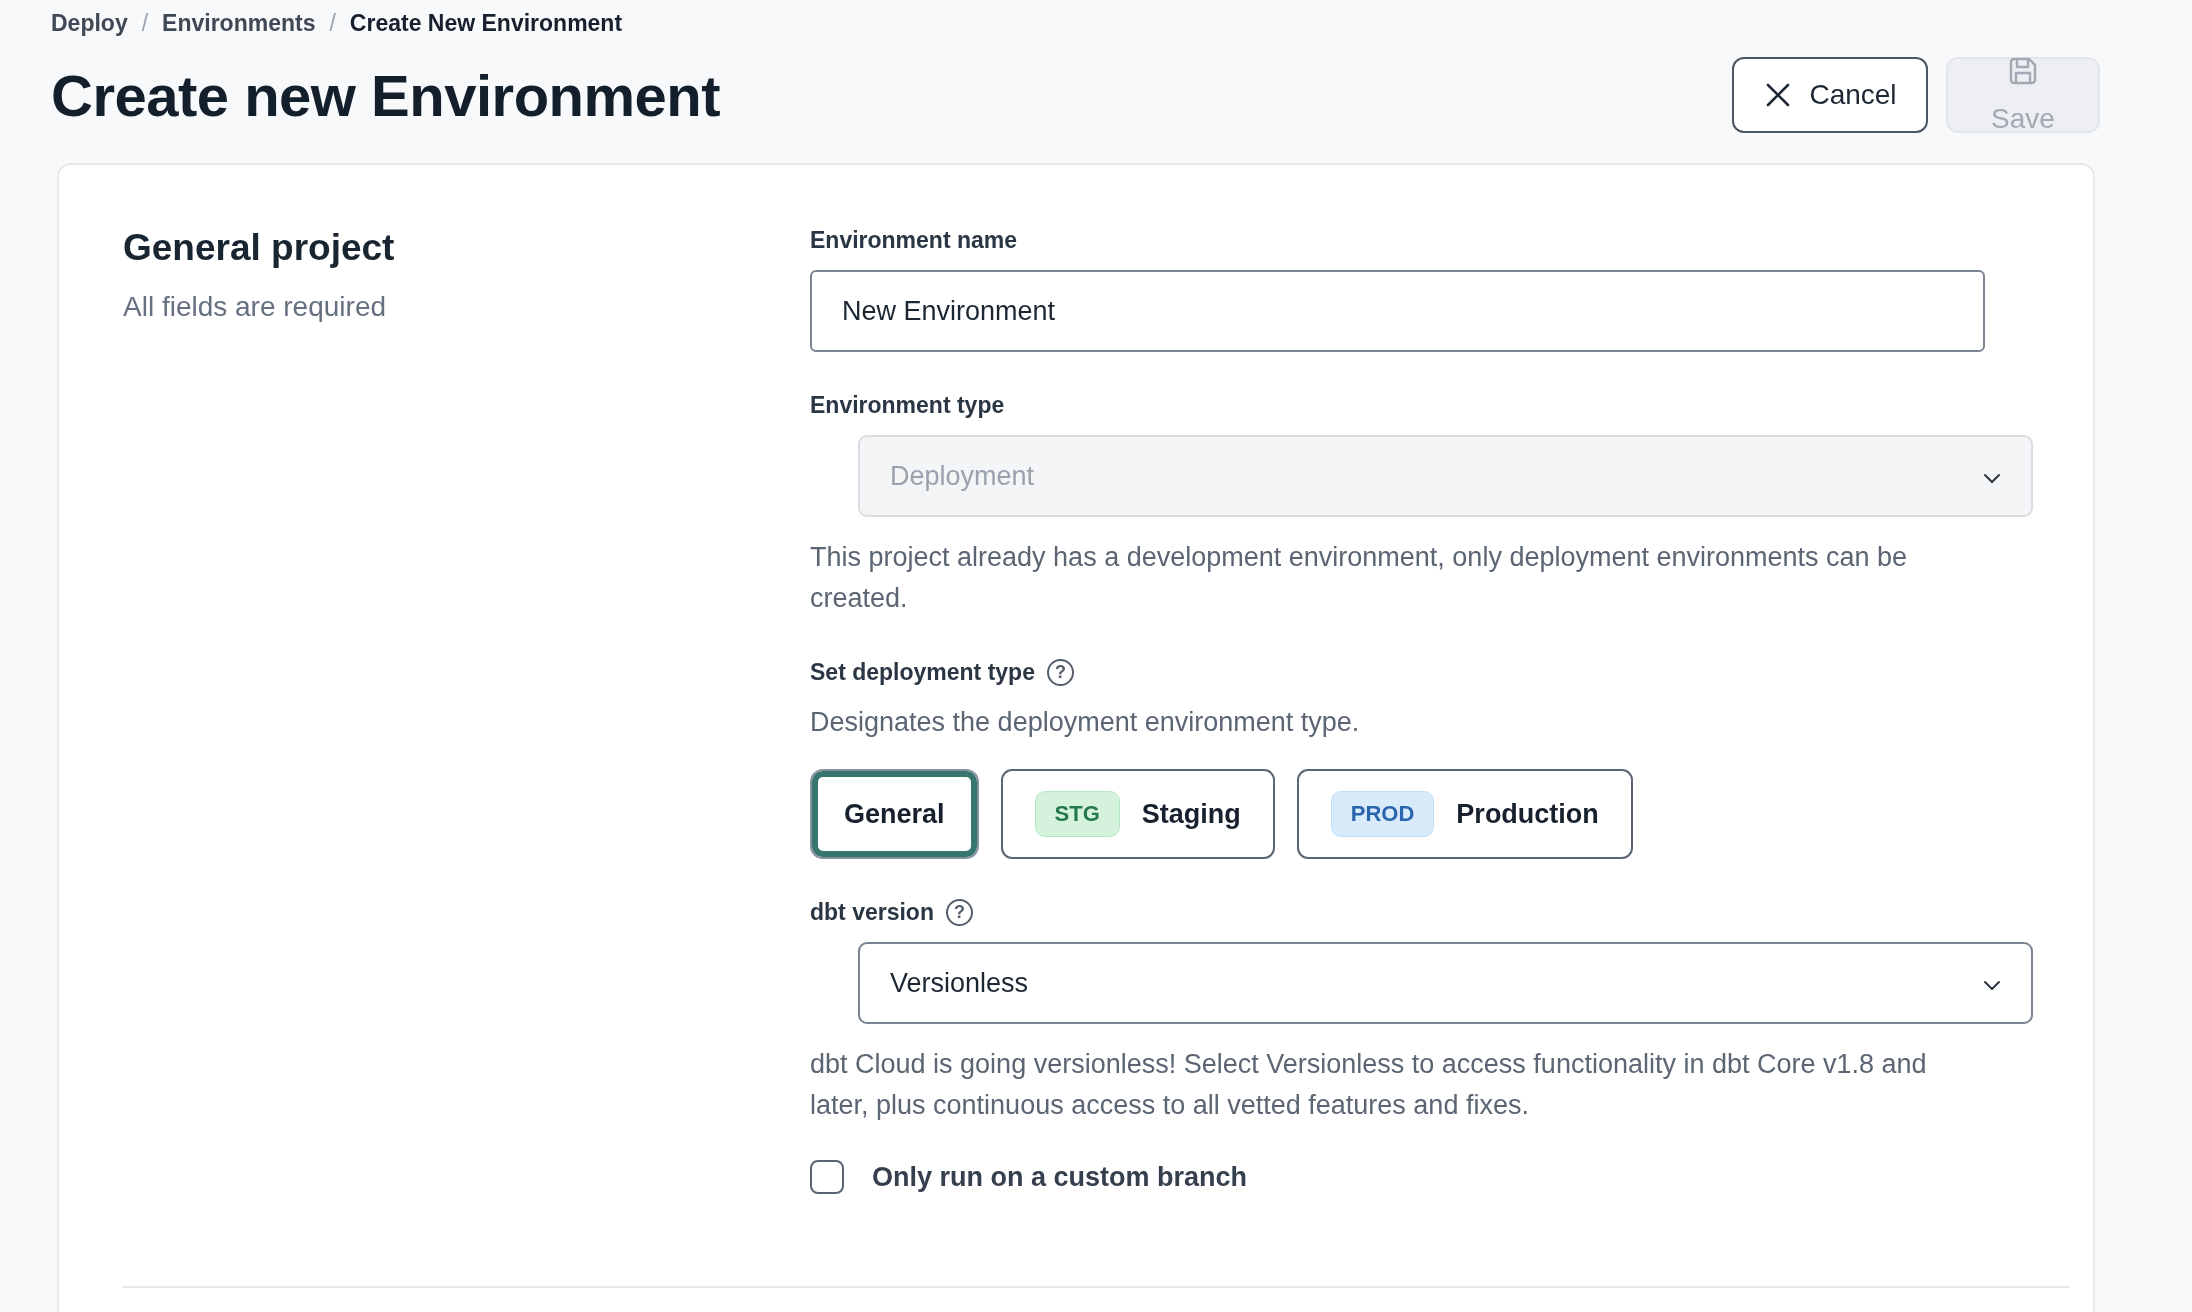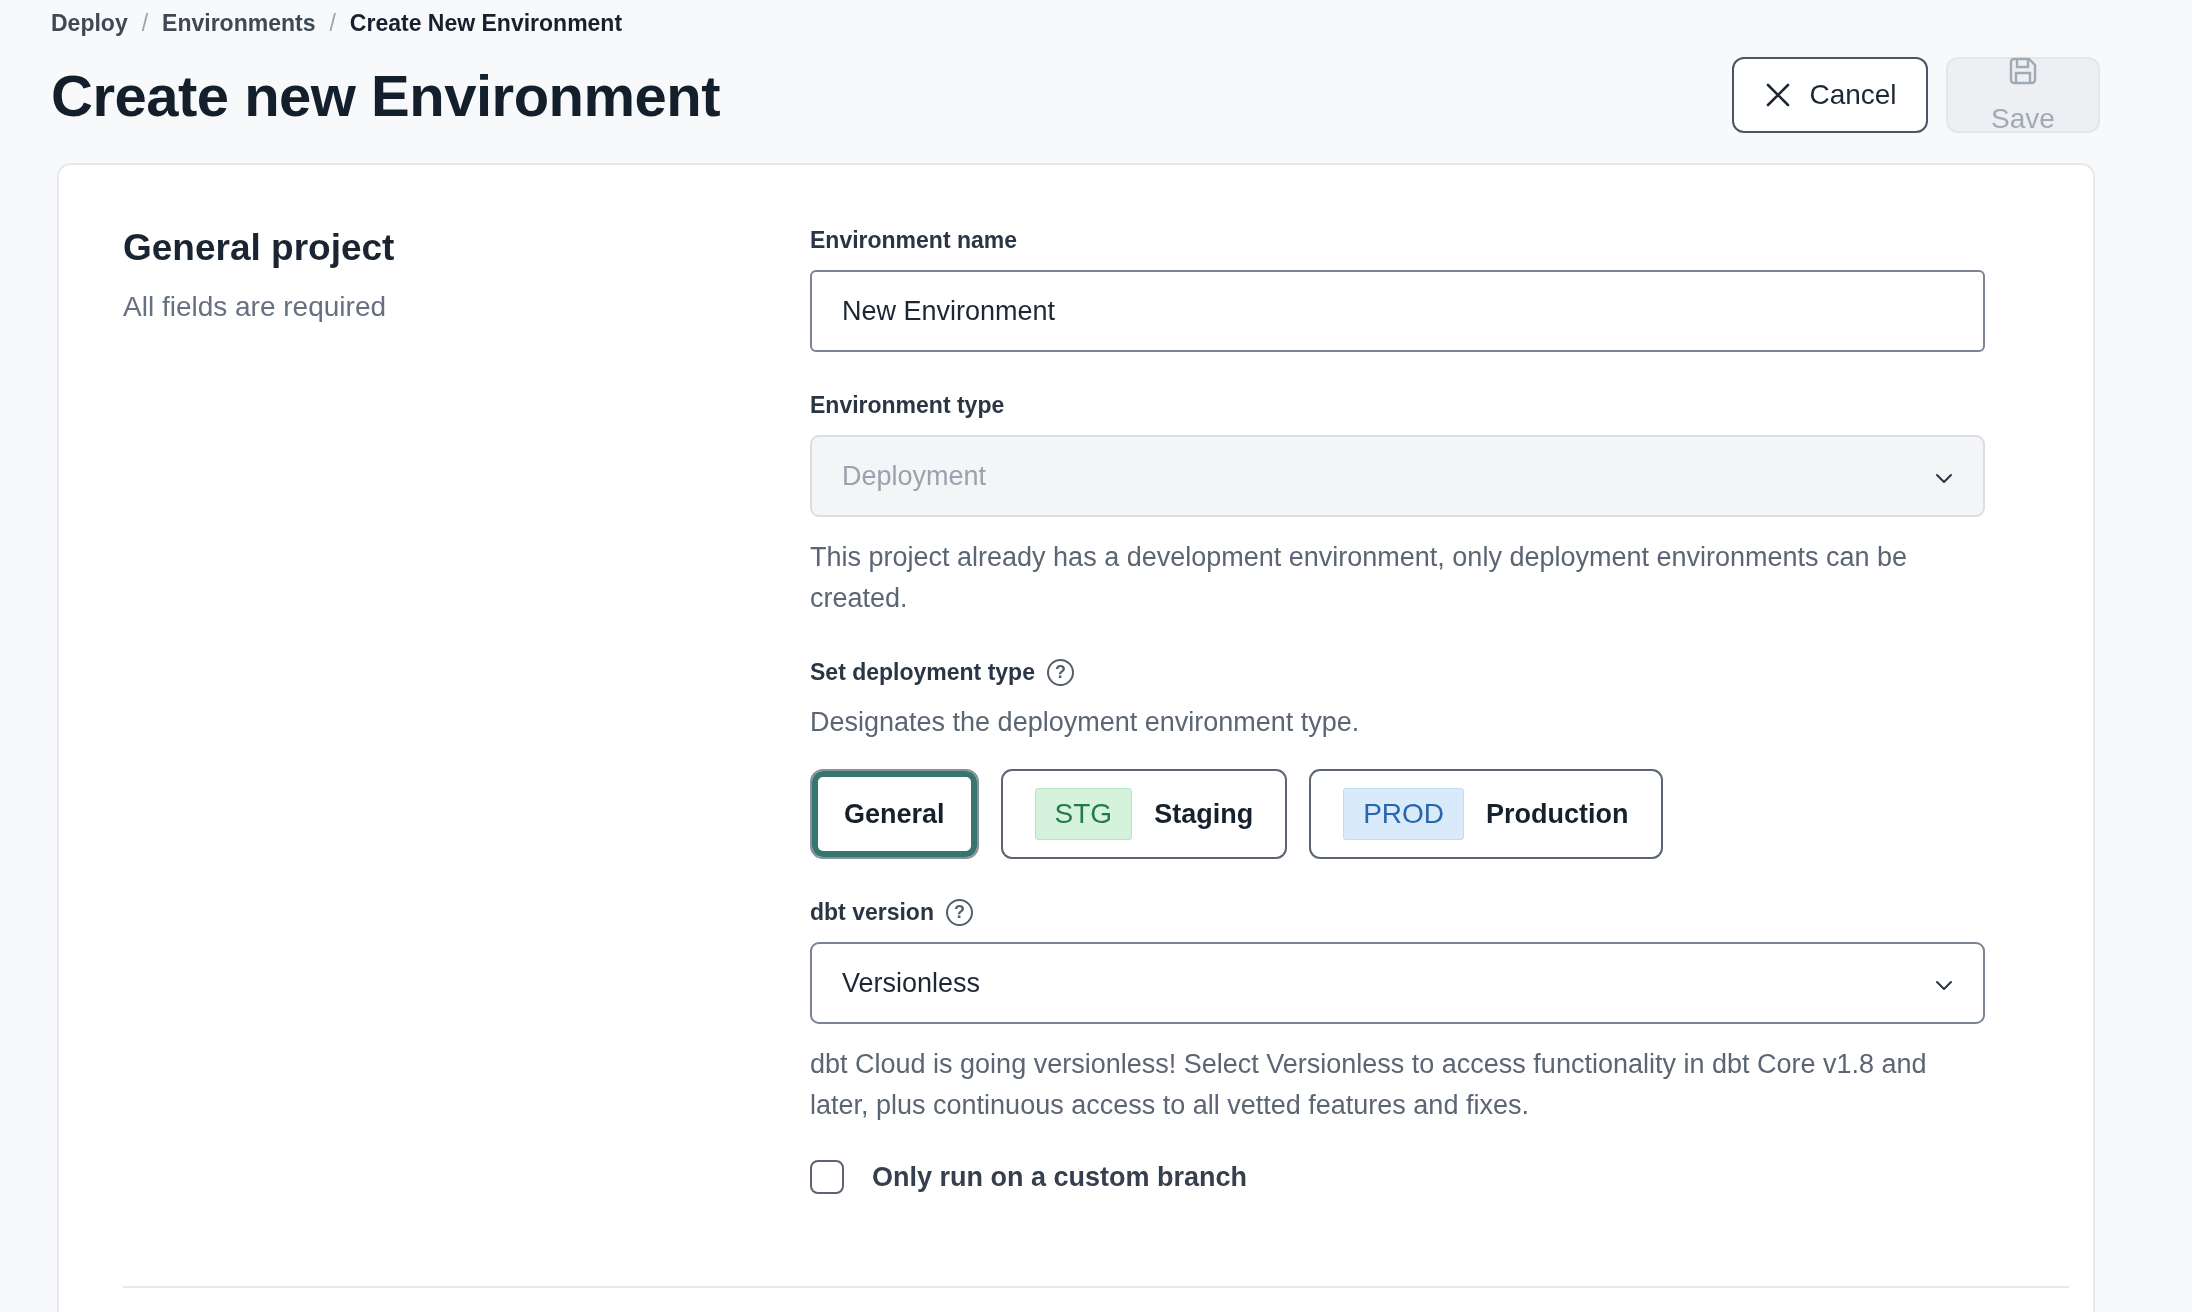--- a/index.html
+++ b/index.html
@@ -84,20 +84,21 @@
   }
 
   .select {
     position: relative;
     width: 100%; height: 82px;
     border-radius: 9px;
     display: flex; align-items: center;
     padding: 0 34px 0 30px;
     font-size: 27px;
     cursor: pointer;
+    margin-left: 48px;
   }
   .select-enabled { background: #ffffff; border: 2px solid #7b8492; color: #1c2734; }
   .select-disabled { background: #f4f5f7; border: 2px solid #dadde2; color: #9aa2ad; cursor: default; }
   .select .chev { position: absolute; right: 26px; top: 28px; }
 
   .help-text { font-size: 27px; color: #5b6573; line-height: 41px; }
   .mt20 { margin-top: 20px; }
 
   .group { margin-top: 40px; }
 
@@ -109,22 +110,22 @@
     border: 2px solid #5b6573; border-radius: 11px;
     font-size: 27px; font-weight: bold; color: #17212e;
     font-family: inherit; cursor: pointer;
   }
   .type-btn.selected {
     border: 2px solid #87919d;
     box-shadow: inset 0 0 0 6px #37756f;
     border-radius: 13px;
   }
   .type-badge {
-    font-size: 28px; font-weight: normal;
-    padding: 9px 19px; border-radius: 3px;
+    font-size: 22px; font-weight: bold;
+    padding: 9px 19px; border-radius: 10px;
   }
   .badge-stg { background: #d5f2dc; color: #25794b; border: 1px solid #b4e7c4; }
   .badge-prod { background: #d9eafb; color: #2a66ad; border: 1px solid #c1ddf6; }
 
   .checkbox-row { display: flex; align-items: center; gap: 28px; margin-top: 34px; }
   .checkbox {
     width: 34px; height: 34px;
     border: 2px solid #5a6472; border-radius: 8px;
     background: #ffffff; cursor: pointer;
   }

